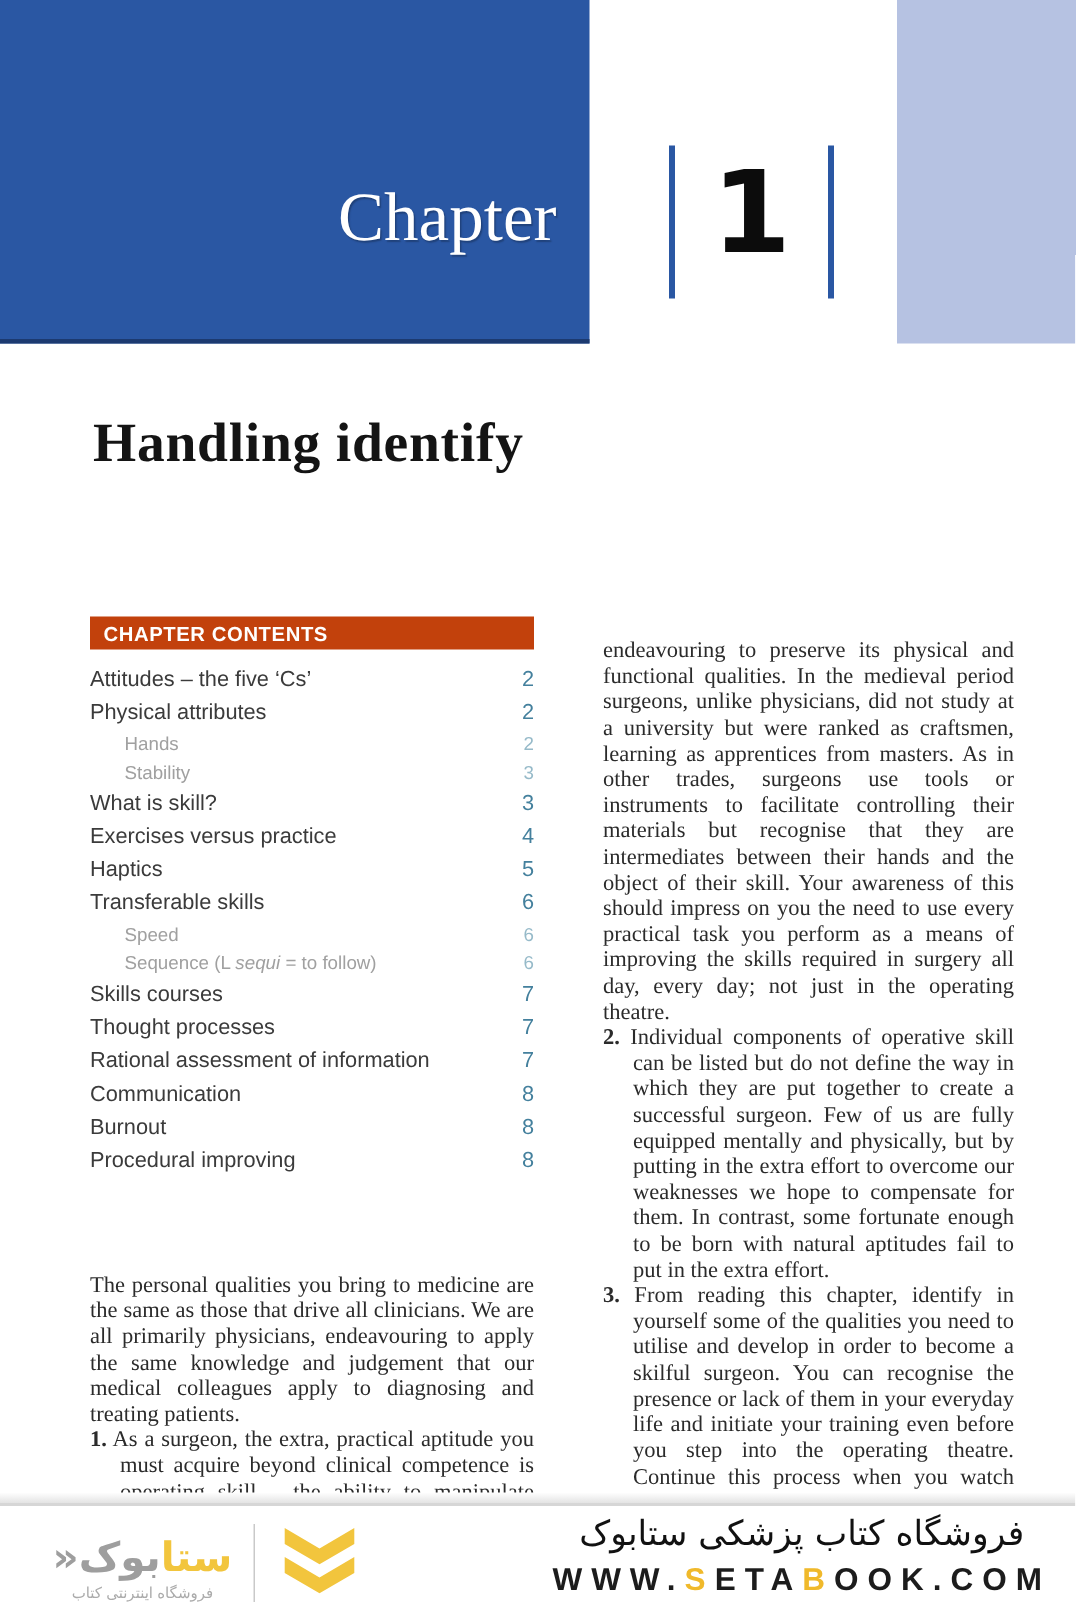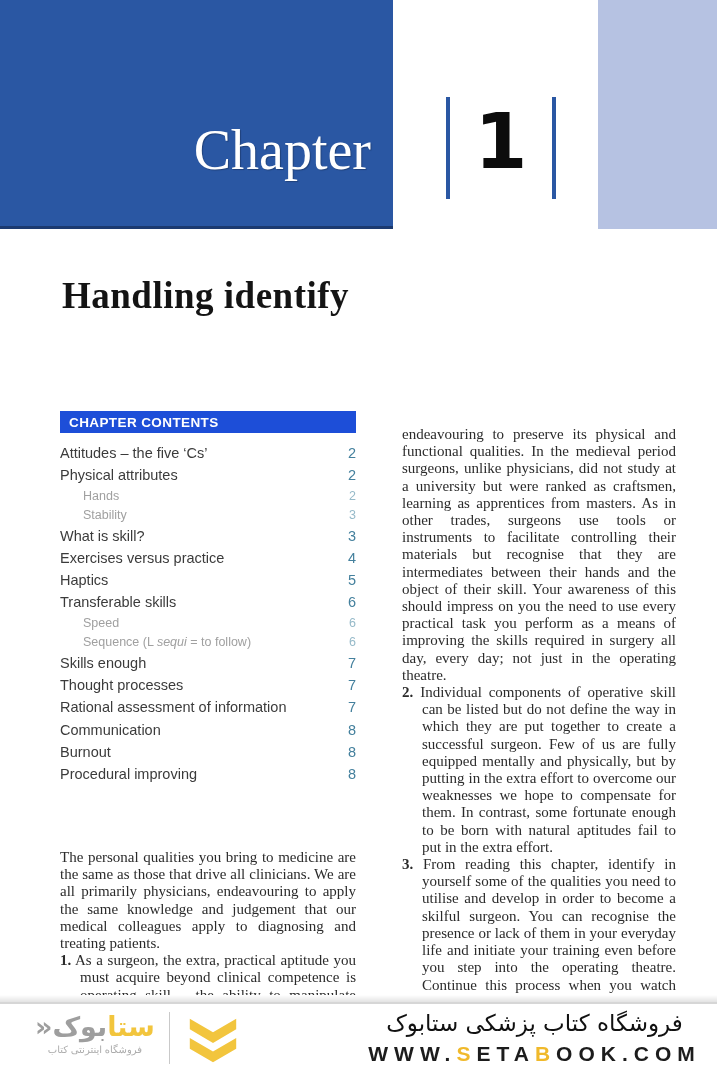--- a/index.html
+++ b/index.html
@@ -9,21 +9,21 @@
     font-family:"Liberation Sans", sans-serif; overflow:hidden;
     margin:0 auto;
   }
   
   .header-blue {
     position:absolute; left:0; top:0; width:393px; height:229px;
     background:#2a57a3; border-bottom:3px solid #1c3a70;
   }
   .chapter-word {
     position:absolute; right:22px; top:122px;
-    font-family:"Liberation Serif", serif; font-size:56px; color:#ffffff;
+    font-family:"Liberation Serif", serif; font-size:46px; color:#ffffff;
     text-shadow:1px 1px 1px rgba(0,0,0,0.25); line-height:1;
   }
   .vbar { position:absolute; top:97px; width:4px; height:102px; background:#2a57a3; }
   .vbar1 { left:446px; } .vbar2 { left:552px; }
   .chapter-number {
     position:absolute; left:452px; top:104px; width:98px; text-align:center;
     font-family:"DejaVu Sans", sans-serif; font-weight:bold; font-size:76px;
     line-height:1; color:#0c0c0c;
   }
   .header-lavender {
@@ -31,21 +31,21 @@
   }
   
   .page-title {
     position:absolute; left:62px; top:274px;
     font-family:"Liberation Serif", serif; font-size:37px; color:#141414;
     letter-spacing:0.5px;
   }
   
   .toc { position:absolute; left:60px; top:411px; width:296px; }
   .toc-header {
-    background:#1d4ed8; color:#ffffff; font-weight:bold; font-size:13.5px;
+    background:#c2410c; color:#ffffff; font-weight:bold; font-size:13.5px;
     letter-spacing:0.4px; padding:4px 0 4px 9px; height:22px;
   }
   .toc-list { margin-top:9px; }
   .toc-row { display:flex; justify-content:space-between; align-items:baseline;text-align:right; }
   .toc-row.l1 { font-size:14.5px; color:#3b3b3b; padding:3.1px 0; }
   .toc-row.l2 { font-size:12.5px; color:#a0a0a0; padding:2.6px 0 2.6px 23px; }
   .toc-row .toc-page { color:#44809d; }
   .toc-row.l2 .toc-page { color:#96bac9; font-size:12.5px; }
   
   .col {
@@ -59,21 +59,21 @@
   
   .page-edge {
     position:absolute; left:0; top:995px; width:717px; height:7px;
     background:linear-gradient(#ffffff, #e3e3e3);
   }
   .footer {
     position:absolute; left:0; top:1002px; width:717px; height:78px;
     background:#ffffff; border-top:2px solid #d6d6d6;
   }
   .footer-logo {
-    position:absolute; left:35px; top:8px; display:flex; align-items:flex-start;
+    position:absolute; left:35px; top:8px; display:flex; align-items:flex-end;
   }
   .logo-text-block { text-align:center; direction:rtl; }
   .logo-wordmark {
     font-family:"DejaVu Sans", sans-serif; font-size:27px; font-weight:bold;
     line-height:1.1;
   }
   .logo-wordmark .lw-yellow { color:#f2c53d; }
   .logo-wordmark .lw-gray   { color:#9e9e9e; }
   .logo-tagline {
     font-family:Liberation Sans, sans-serif; font-size:10px; color:#ababab; margin-top:2px;
@@ -140,21 +140,21 @@
         </div>
         <div class="toc-row l2">
           <span>Speed</span>
           <span class="toc-page">6</span>
         </div>
         <div class="toc-row l2">
           <span>Sequence (L <i>sequi</i> = to follow)</span>
           <span class="toc-page">6</span>
         </div>
         <div class="toc-row l1">
-          <span>Skills enough</span>
+          <span>Skills courses</span>
           <span class="toc-page">7</span>
         </div>
         <div class="toc-row l1">
           <span>Thought processes</span>
           <span class="toc-page">7</span>
         </div>
         <div class="toc-row l1">
           <span>Rational assessment of information</span>
           <span class="toc-page">7</span>
         </div>

